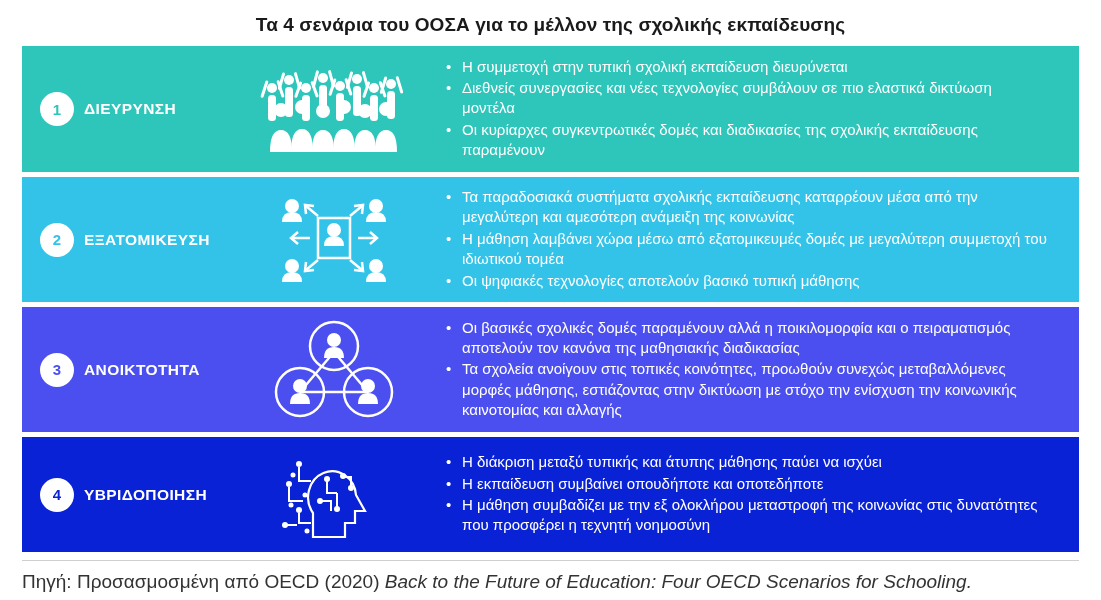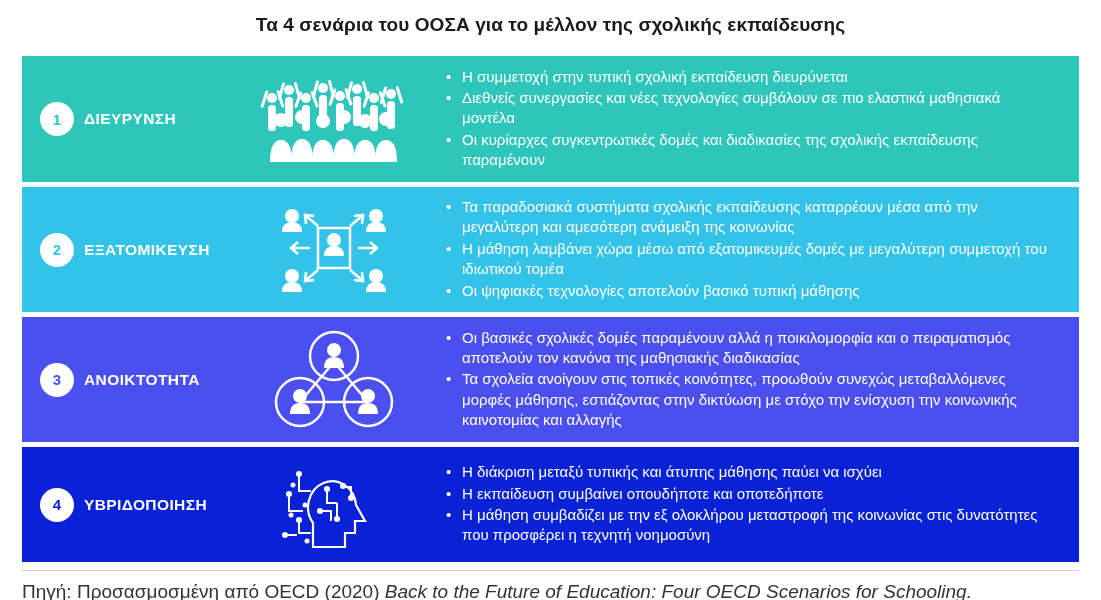--- a/index.html
+++ b/index.html
@@ -20,21 +20,21 @@
     width: 1101px;
     height: 600px;
     box-sizing: border-box;
   }
   .title {
     text-align: center;
     font-size: 19px;
     font-weight: bold;
     color: #1a1a1a;
     padding-top: 14px;
-    padding-bottom: 20px;
+    padding-bottom: 10px;
     letter-spacing: 0.1px;
   }
   .rows {
     width: 1057px;
     margin: 0 auto;
   }
   .row {
     display: flex;
     align-items: stretch;
     margin-bottom: 5px;
@@ -196,21 +196,21 @@
             <circle cx="111" cy="45" r="7"></circle>
               <path d="M100 86 q0-22 11-22 q11 0 11 22 z"></path>
             <circle cx="132" cy="43" r="7"></circle>
               <path d="M121 86 q0-22 11-22 q11 0 11 22 z"></path>
           </g>
         </svg>
       </div>
       <div class="bullets">
         <ul>
           <li>Η συμμετοχή στην τυπική σχολική εκπαίδευση διευρύνεται</li>
-          <li>Διεθνείς συνεργασίες και νέες τεχνολογίες συμβάλουν σε πιο ελαστικά μαθησιακά μοντέλα</li>
+          <li>Διεθνείς συνεργασίες και νέες τεχνολογίες συμβάλουν σε πιο ελαστικά δικτύωση μοντέλα</li>
           <li>Οι κυρίαρχες συγκεντρωτικές δομές και διαδικασίες της σχολικής εκπαίδευσης παραμένουν</li>
         </ul>
       </div>
     </div>
 
     <div class="row row-2">
       <div class="row-num-wrap">
         <div class="badge">2</div>
         <div class="row-label">ΕΞΑΤΟΜΙΚΕΥΣΗ</div>
       </div>

